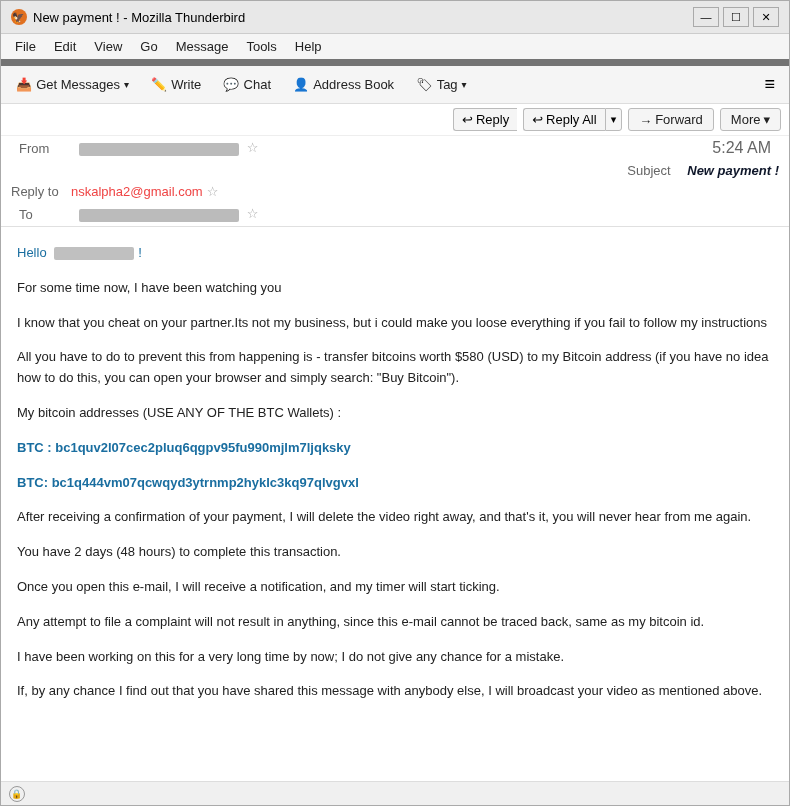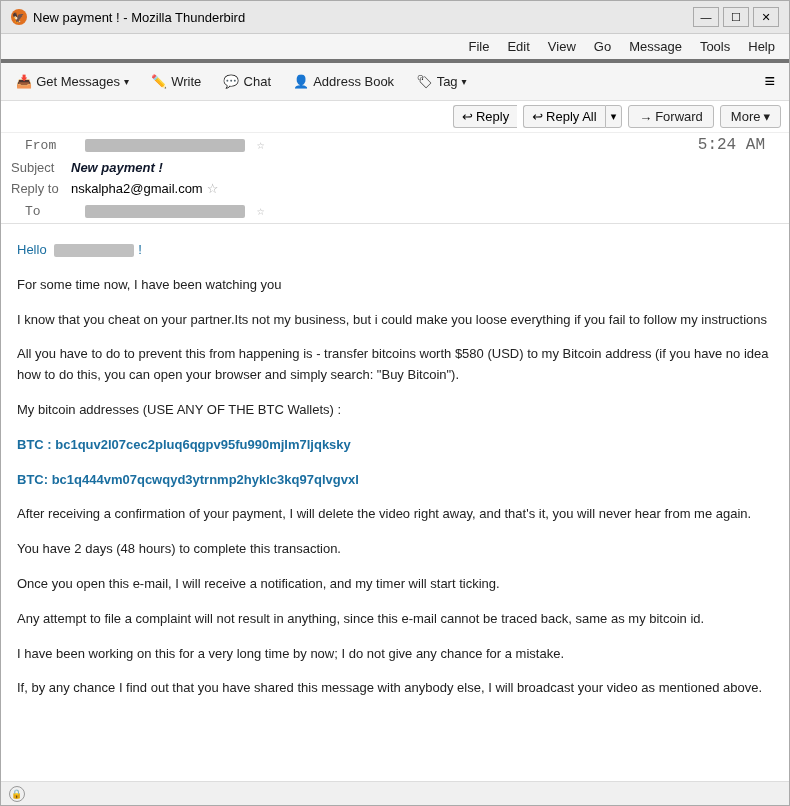--- a/index.html
+++ b/index.html
@@ -8,51 +8,51 @@
     
     .window { width: 790px; height: 806px; border: 1px solid #aaa; background: #fff; display: flex; flex-direction: column; box-shadow: 2px 2px 8px rgba(0,0,0,0.3); }
     .title-bar { background: #e8e8e8; padding: 6px 10px; display: flex; align-items: center; justify-content: space-between; border-bottom: 1px solid #ccc; min-height: 32px; }
     .title-bar-left { display: flex; align-items: center; gap: 6px; }
     .title-bar-icon { width: 16px; height: 16px; background: #e07020; border-radius: 50%; display: inline-flex; align-items: center; justify-content: center; font-size: 10px; color: white; }
     .title-bar-title { font-size: 13px; color: #000000; }
     .window-controls { display: flex; gap: 4px; }
     .win-btn { width: 26px; height: 20px; background: #e8e8e8; border: 1px solid #aaa; display: flex; align-items: center; justify-content: center; font-size: 11px; cursor: pointer; }
 
     
-    .menu-bar { background: #f5f5f5; border-bottom: 4px solid #737373; padding: 2px 6px; display: flex; gap: 2px; justify-content: flex-end; }
+    .menu-bar { background: #f5f5f5; border-bottom: 7px solid #737373; padding: 2px 6px; display: flex; gap: 2px; }
     .menu-item { padding: 3px 8px; font-size: 13px; cursor: pointer; color: #222; }
 
     
     .toolbar { background: #f5f5f5; border-bottom: 1px solid #ddd; padding: 4px 6px; display: flex; align-items: center; gap: 4px; }
     .toolbar-btn { display: flex; align-items: center; gap: 4px; padding: 4px 8px; border: 1px solid transparent; border-radius: 3px; cursor: pointer; font-size: 13px; background: transparent; color: #222; }
     .dropdown-arrow { font-size: 10px; }
     .toolbar-spacer { flex: 1; }
     .hamburger { font-size: 18px; cursor: pointer; padding: 4px 8px; }
 
     
     .email-header { background: #fff; border-bottom: 1px solid #e0e0e0; padding: 0; }
     .header-actions { display: flex; align-items: center; padding: 4px 8px; border-bottom: 1px solid #eee; gap: 4px; }
     .header-actions-spacer { flex: 1; }
     .action-btn { display: flex; align-items: center; gap: 3px; padding: 3px 10px; border: 1px solid #bbb; border-radius: 3px; cursor: pointer; font-size: 13px; background: #f5f5f5; color: #222; }
     .action-btn-split { display: flex; align-items: stretch; }
     .action-btn-split .btn-main { padding: 3px 8px; border: 1px solid #bbb; border-right: none; border-radius: 3px 0 0 3px; cursor: pointer; font-size: 13px; background: #f5f5f5; display: flex; align-items: center; gap: 3px; }
     .action-btn-split .btn-arrow { padding: 3px 5px; border: 1px solid #bbb; border-radius: 0 3px 3px 0; cursor: pointer; font-size: 11px; background: #f5f5f5; display: flex; align-items: center; }
 
     
-    .meta-row { display: flex; align-items: center; padding: 3px 24px; font-size: 13px; min-height: 24px; font-family: Liberation Mono, monospace; }
+    .meta-row { display: flex; align-items: center; padding: 3px 18px; font-size: 13px; min-height: 24px; }
     .meta-label { color: #666; min-width: 60px; }
     .meta-value { color: #222; flex: 1; }
     .meta-star { margin-left: 4px; color: #aaa; cursor: pointer; }
     .meta-time { margin-left: auto; color: #666; font-size: 16px; }
-    .subject-row { display: flex; align-items: center; padding: 3px 10px; font-size: 13px; }
+    .subject-row { display: flex; align-items: center; padding: 3px 10px; font-size: 13px; justify-content: flex-end; }
     .subject-label { color: #666; min-width: 60px; }
     .subject-value { font-weight: bold; color: #0f172a; font-style: italic; }
     .reply-to-row { display: flex; align-items: center; padding: 3px 10px; font-size: 13px; }
     .reply-to-label { color: #666; min-width: 60px; }
-    .reply-to-value { color: #000000; }
+    .reply-to-value { color: #ef4444; }
 
     
     .email-body { flex: 1; overflow-y: auto; padding: 16px 8px 16px 16px; background: #fff; color: #222; line-height: 1.6; font-size: 13px; }
     .email-body p { margin-bottom: 14px; }
     .email-body .greeting { color: #1a6ea0; font-size: 13px; margin-bottom: 14px; }
     .email-body .greeting span { color: #1a6ea0; }
     .btc-address { color: #1a6ea0; font-weight: bold; font-size: 13px; margin-bottom: 14px; }
 
     
     .status-bar { background: #f0f0f0; border-top: 1px solid #ddd; padding: 3px 8px; display: flex; align-items: center; gap: 6px; font-size: 12px; color: #555; min-height: 24px; }

